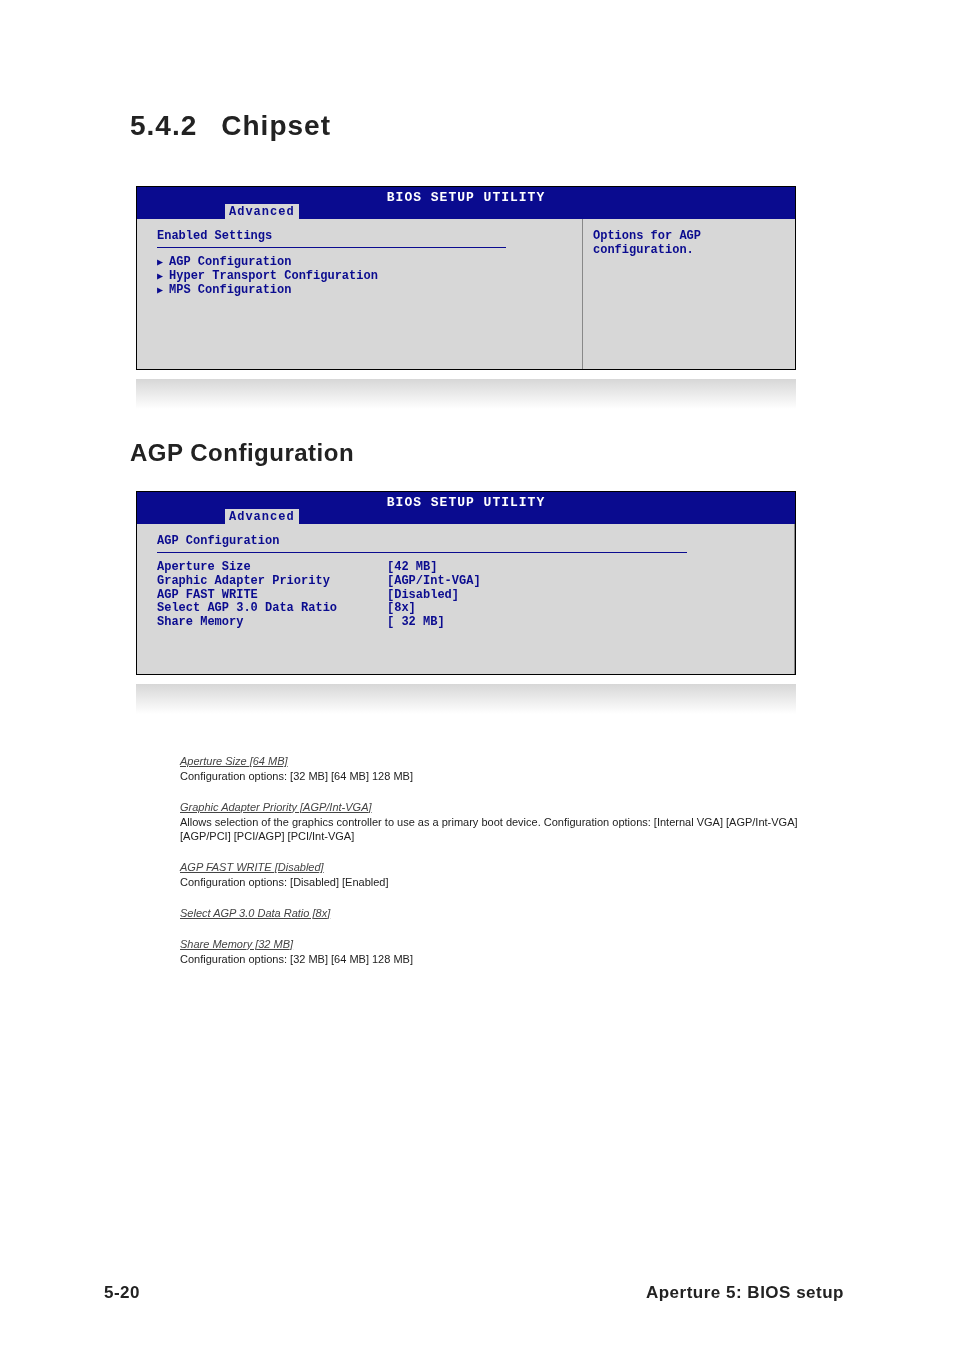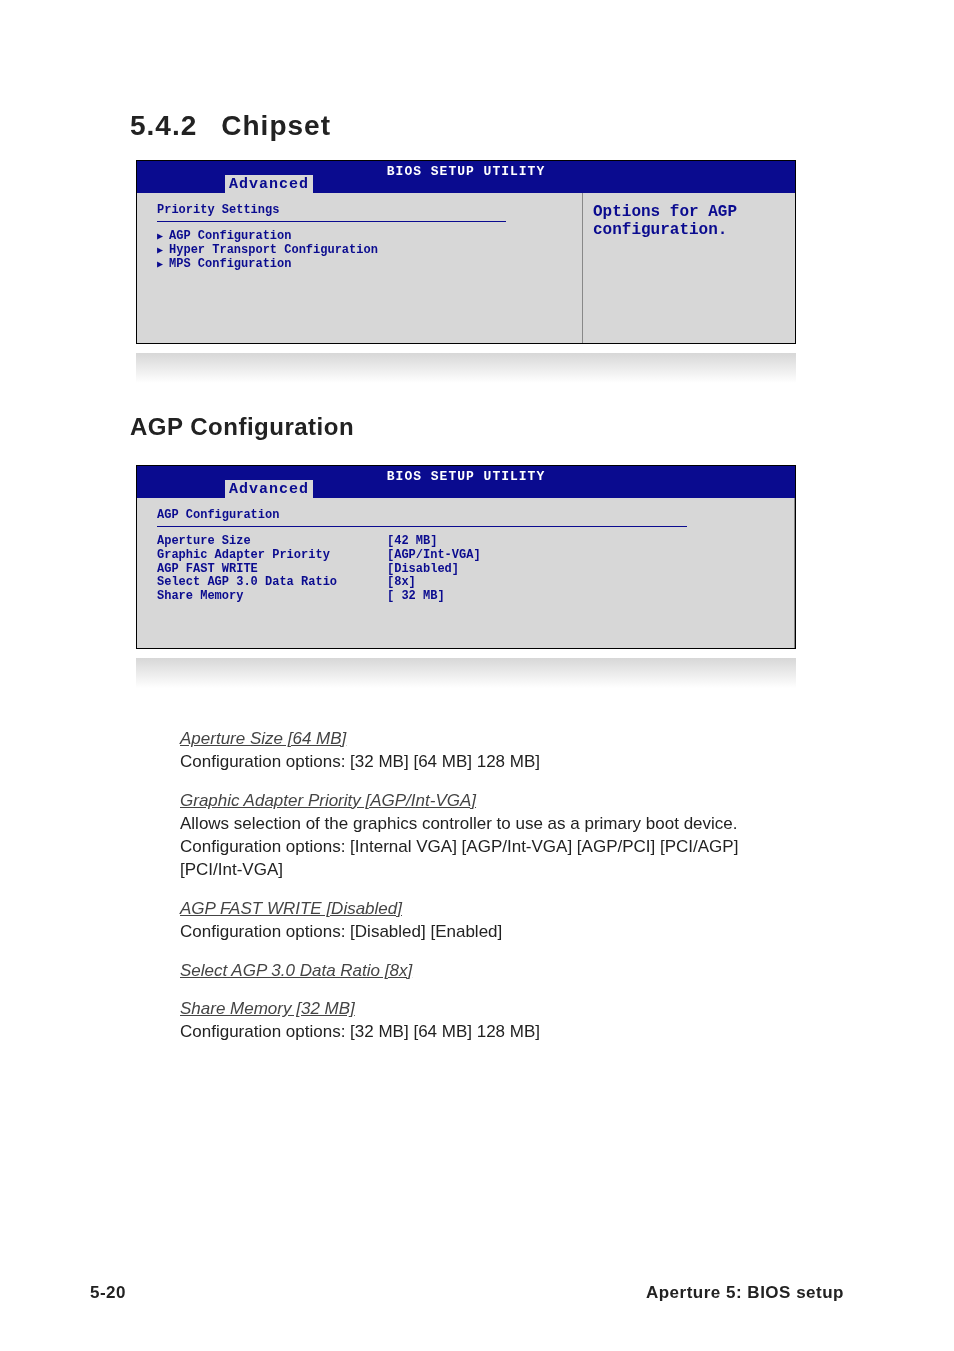--- a/index.html
+++ b/index.html
@@ -11,21 +11,21 @@
     height: 1351px;
     position: relative;
   }
   .page {
     padding: 110px 120px 40px 130px;
   }
   h2.section-number {
     font-size: 28px;
     font-weight: 700;
     letter-spacing: 1px;
-    margin-bottom: 18px;
+    margin-bottom: 44px;
   }
   h2.section-number .num { margin-right: 24px; }
   h3.subsection {
     font-size: 24px;
     font-weight: 700;
     margin: 30px 0 24px 0;
     letter-spacing: 0.5px;
   }
 
   
@@ -50,42 +50,42 @@
   }
   .bios .titlebar .utility { display:block; padding-top:1px; }
   .bios .tab {
     position: absolute;
     left: 88px;
     bottom: 0;
     background: #d7d7d7;
     color: #0a0b8f;
     font-family: "Courier New", monospace;
     font-weight: 700;
-    font-size: 15px;
+    font-size: 12px;
     padding: 1px 4px 0 4px;
   }
   .bios .body {
     display: flex;
     min-height: 150px;
   }
   .bios .left {
     flex: 1;
     padding: 10px 14px 28px 20px;
     font-family: "Courier New", monospace;
     font-weight: 700;
     font-size: 12px;
     color: #0a0b8f;
     border-right: 1px solid #888;
   }
   .bios .right {
     width: 212px;
     padding: 10px 10px;
     font-family: "Courier New", monospace;
     font-weight: 700;
-    font-size: 16px;
+    font-size: 12px;
     color: #0a0b8f;
   }
   .bios .panel-title {
     color: #0a0b8f;
     margin-bottom: 4px;
   }
   .bios hr {
     border: none;
     border-top: 1px solid #0a0b8f;
     margin: 2px 0 8px 0;
@@ -110,38 +110,38 @@
     height: 30px;
     background: linear-gradient(180deg, #d7d7d7 0%, #ffffff 100%);
     margin: -1px 0 0 6px;
     width: 660px;
   }
 
   
   .desc {
     margin: 40px 0 0 50px;
     width: 620px;
-    font-size: 17px;
+    font-size: 11px;
     line-height: 1.35;
     color: #222;
   }
   .desc .item { margin-bottom: 16px; }
   .desc .setting {
     font-style: italic;
     text-decoration: underline;
     color: #444;
     display: inline;
   }
   .desc .options { display:block; }
 
   
   .footer {
     position: absolute;
     bottom: 48px;
-    left: 90px;
+    left: 104px;
     right: 110px;
     display: flex;
     justify-content: space-between;
     font-weight: 700;
     font-size: 17px;
     letter-spacing: 0.5px;
   }
 </style>
 </head>
 <body>
@@ -151,21 +151,21 @@
     <span class="num">5.4.2</span><span>Chipset</span>
   </h2>
 
   <div class="bios">
     <div class="titlebar">
       <span class="utility">BIOS SETUP UTILITY</span>
       <span class="tab">Advanced</span>
     </div>
     <div class="body">
       <div class="left">
-        <div class="panel-title">Priority Settings</div>
+        <div class="panel-title">Enabled Settings</div>
         <hr>
         <div class="submenu">
           <span class="arrow">▶</span>
           <span>AGP Configuration</span>
         </div>
         <div class="submenu">
           <span class="arrow">▶</span>
           <span>Hyper Transport Configuration</span>
         </div>
         <div class="submenu">

